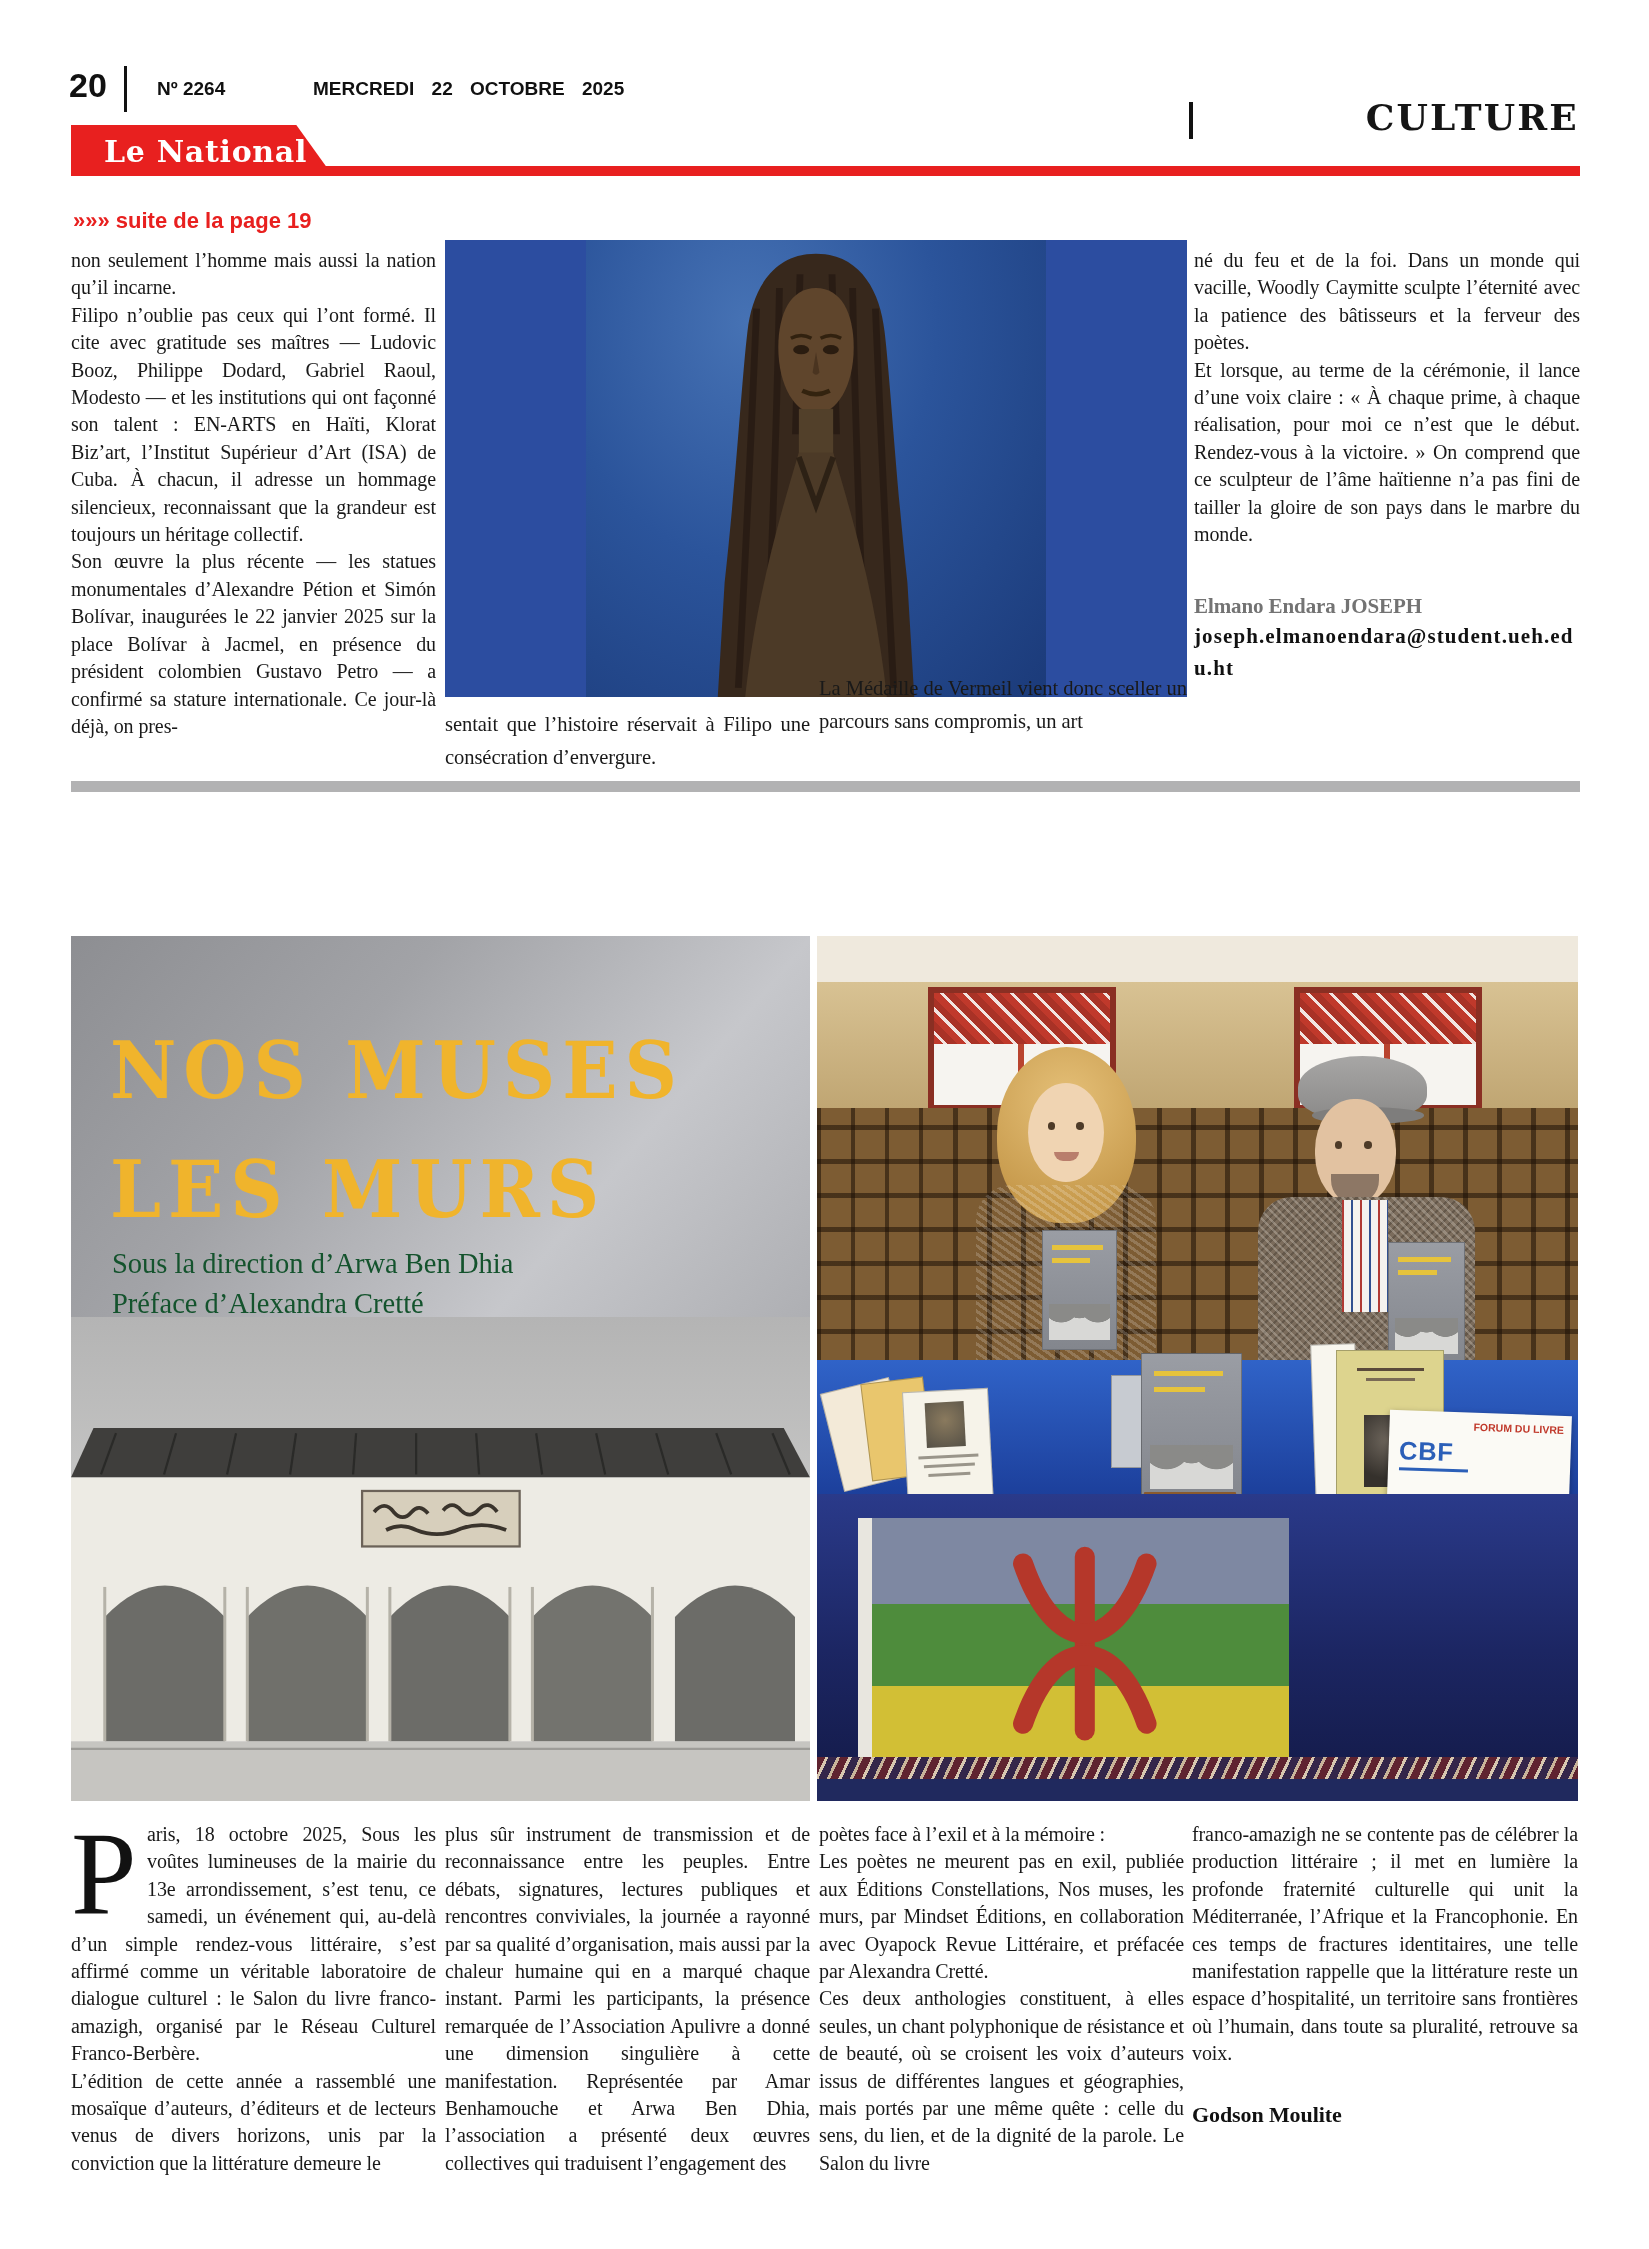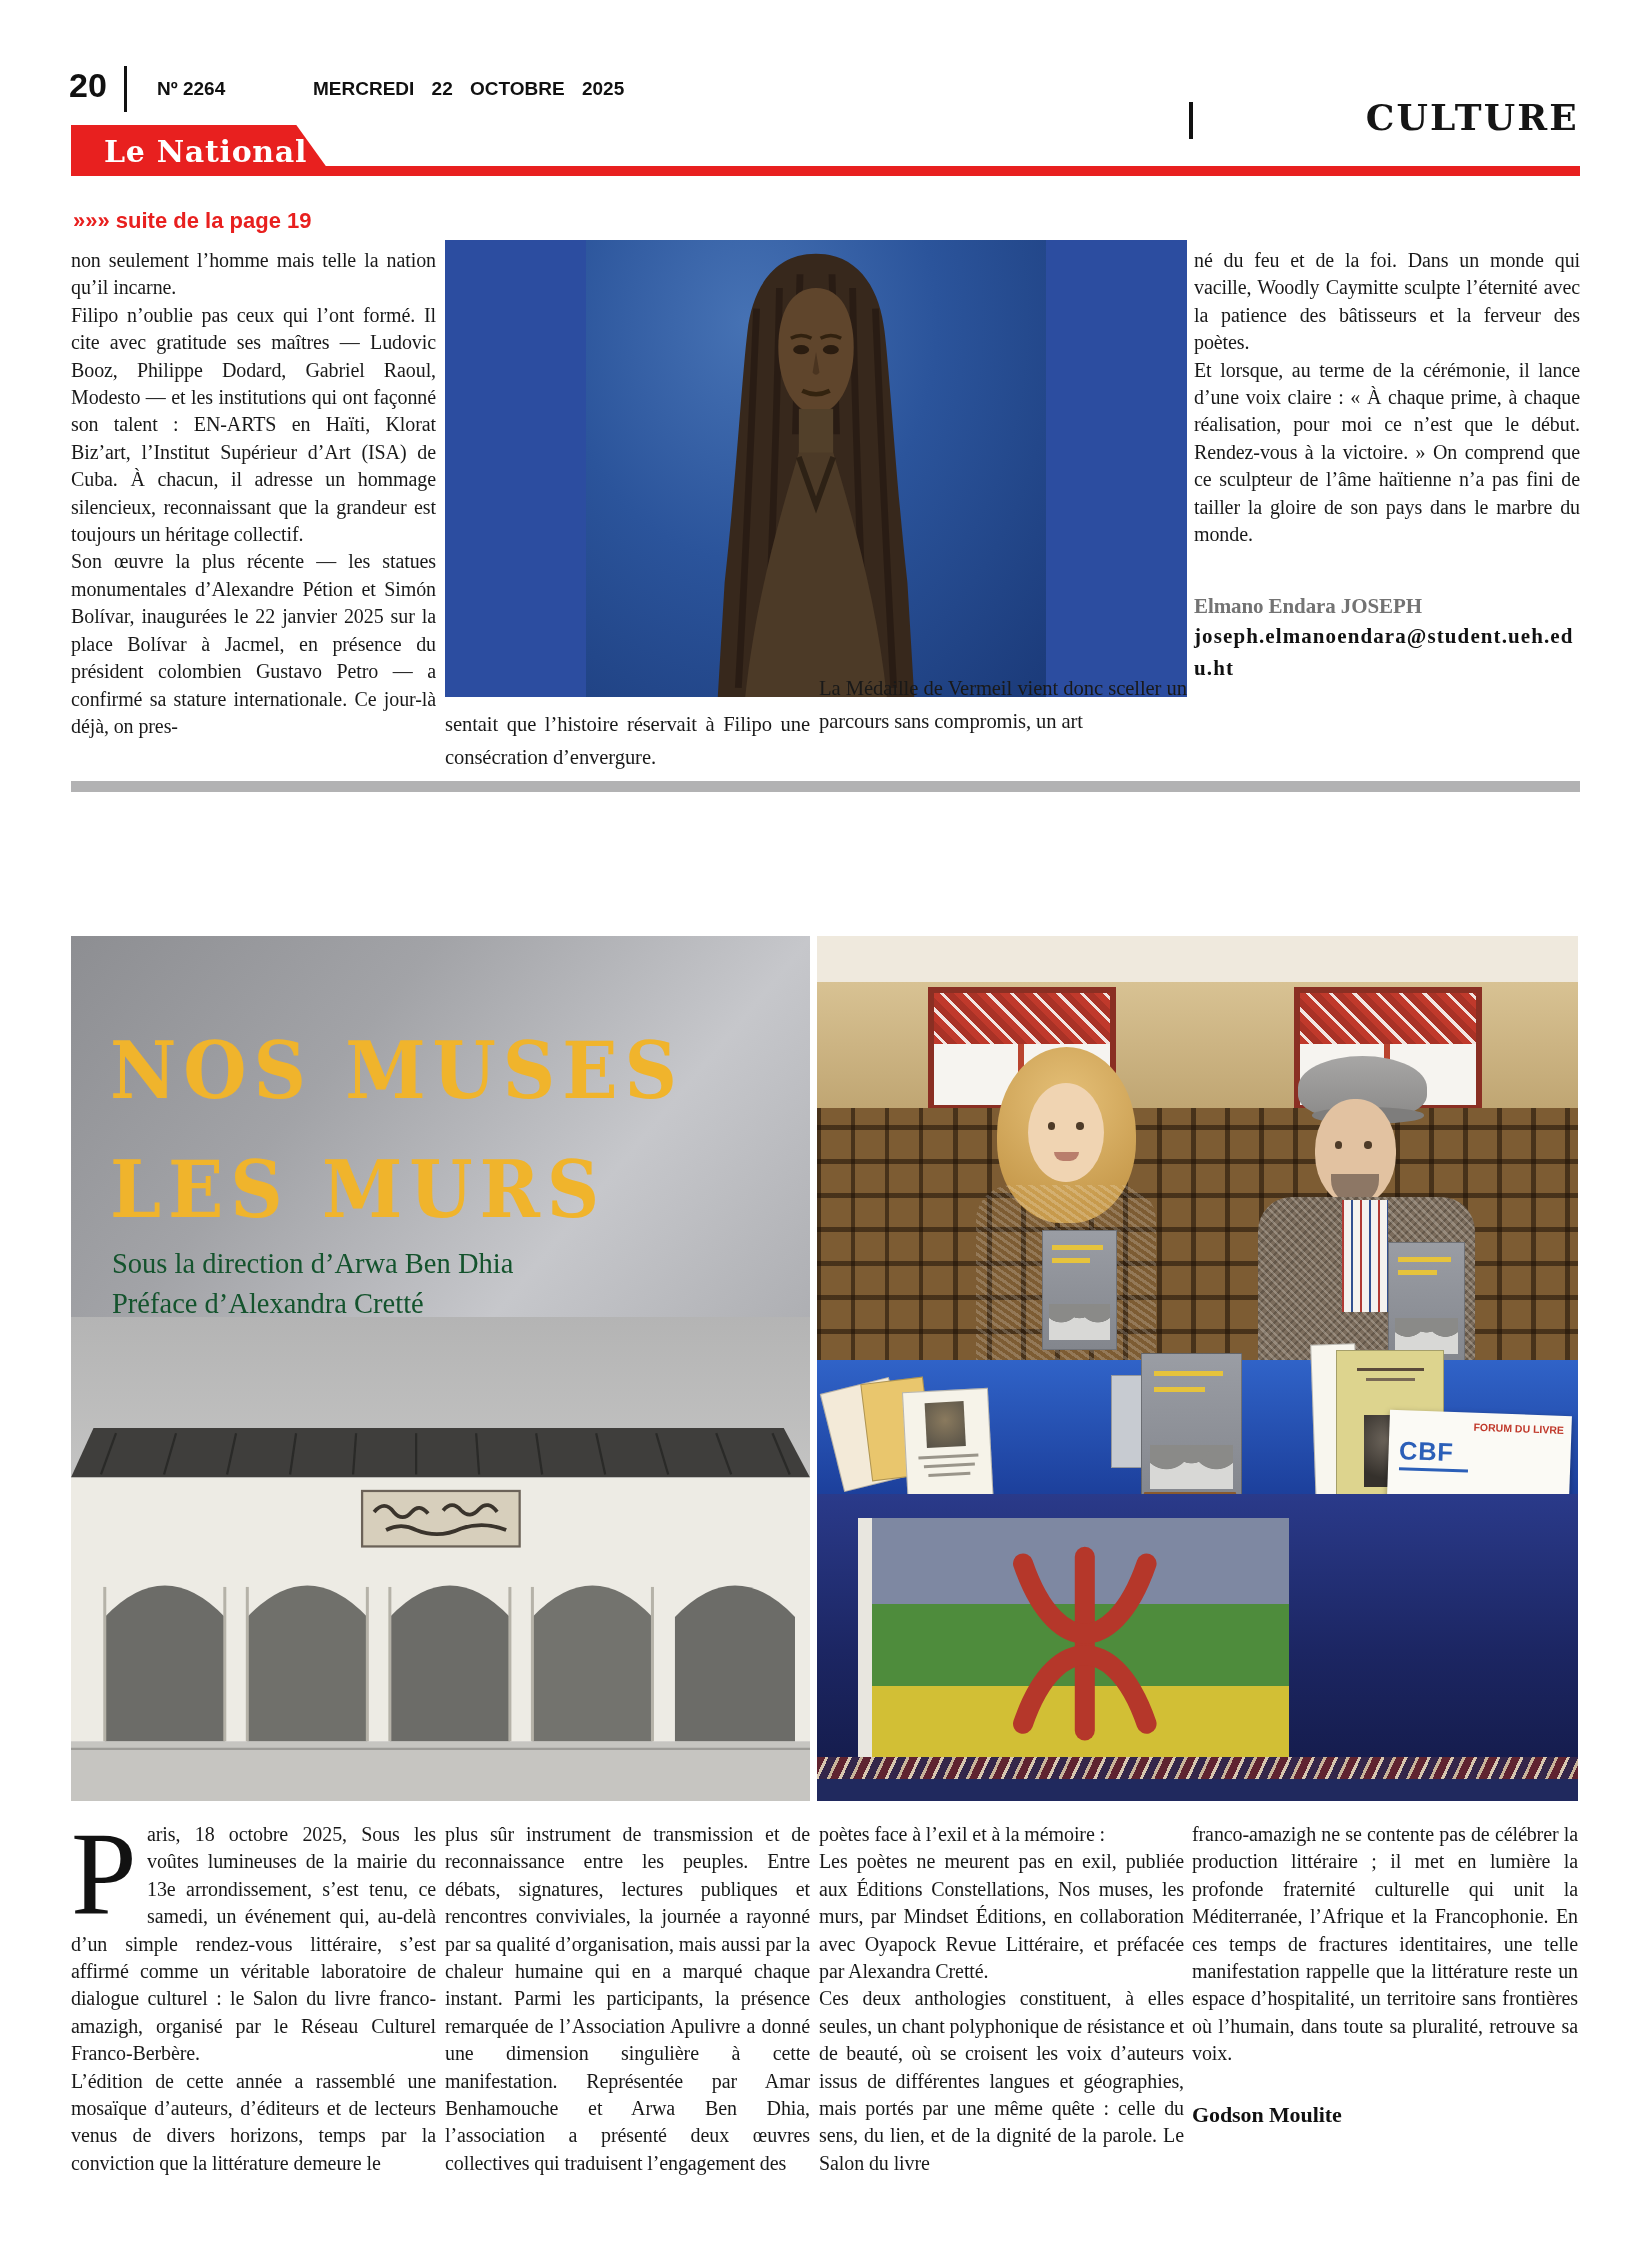--- a/index.html
+++ b/index.html
@@ -123,21 +123,21 @@
   <div class="abs date">MERCREDI 22 OCTOBRE 2025</div>
   <div class="abs culture-bar"></div>
   <div class="abs culture">CULTURE</div>
   <div class="abs masthead-strip"></div>
   <div class="abs masthead">
     <span class="masthead-label">Le National</span>
   </div>
   <div class="abs suite">»»» suite de la page  19</div>
 
   <div class="abs body-col" style="left:71px;top:247px;width:365px;">
-    <p>non seulement l’homme mais telle la nation qu’il incarne.</p>
+    <p>non seulement l’homme mais aussi la nation qu’il incarne.</p>
     <p>Filipo n’oublie pas ceux qui l’ont formé. Il cite avec gratitude ses maîtres — Ludovic Booz, Philippe Dodard, Gabriel Raoul, Modesto — et les institutions qui ont façonné son talent : EN-ARTS en Haïti, Klorat Biz’art, l’Institut Supérieur d’Art (ISA) de Cuba. À chacun, il adresse un hommage silencieux, reconnaissant que la grandeur est toujours un héritage collectif.</p>
     <p>Son œuvre la plus récente — les statues monumentales d’Alexandre Pétion et Simón Bolívar, inaugurées le 22 janvier 2025 sur la place Bolívar à Jacmel, en présence du président colombien Gustavo Petro — a confirmé sa stature internationale. Ce jour-là déjà, on pres-</p>
   </div>
 
   <div class="abs bust">
     <div class="bust-photo">
       <svg width="100%" height="100%" viewBox="0 0 300 400" preserveAspectRatio="xMidYMax meet">
         <path d="M150,12 C112,12 94,44 90,80 C85,122 80,210 70,300 L64,400 L236,400 L230,300 C220,210 215,122 210,80 C206,44 188,12 150,12 Z" fill="#37281c"></path>
         <g stroke="#231710" stroke-width="6" fill="none" opacity="0.65">
           <path d="M98,60 C94,150 90,250 82,392"></path>
@@ -328,21 +328,21 @@
             <path d="M26,228 C48,164 78,146 100,146 C122,146 152,164 174,228"></path>
           </g>
         </svg>
       </div>
       <div class="trim"></div>
     </div>
   </div>
 
   <div class="abs body-col" style="left:71px;top:1821px;width:365px;">
     <p><span class="dropcap">P</span><span>aris, 18 octobre 2025,  Sous les voûtes lumineuses de la mairie du 13e  arrondissement, s’est tenu, ce samedi, un événement qui, au-delà d’un simple rendez-vous littéraire, s’est affirmé comme un véritable laboratoire de dialogue culturel : le Salon du livre franco-amazigh,  organisé par le Réseau Culturel Franco-Berbère.</span></p>
-    <p>L’édition de cette année a rassemblé une mosaïque d’auteurs, d’éditeurs et de lecteurs venus de divers horizons, temps par la conviction que la littérature demeure le</p>
+    <p>L’édition de cette année a rassemblé une mosaïque d’auteurs, d’éditeurs et de lecteurs venus de divers horizons, unis par la conviction que la littérature demeure le</p>
   </div>
   <div class="abs body-col" style="left:445px;top:1821px;width:365px;">
     <p>plus sûr instrument de transmission et de reconnaissance entre les peuples. Entre débats, signatures, lectures publiques et rencontres conviviales, la journée a rayonné par sa qualité d’organisation, mais aussi par la chaleur humaine qui en a marqué chaque instant. Parmi les participants, la présence remarquée de l’Association Apulivre a donné une dimension singulière à cette manifestation. Représentée par Amar Benhamouche et Arwa Ben Dhia, l’association a présenté deux œuvres collectives qui traduisent l’engagement des</p>
   </div>
   <div class="abs body-col" style="left:819px;top:1821px;width:365px;">
     <p>poètes face à l’exil et à la mémoire :</p>
     <p>Les poètes ne meurent pas en exil, publiée aux Éditions Constellations, Nos muses, les murs, par Mindset Éditions, en collaboration avec Oyapock Revue Littéraire, et préfacée par Alexandra Cretté.</p>
     <p>Ces deux anthologies constituent, à elles seules, un chant polyphonique de résistance et de beauté, où se croisent les voix d’auteurs issus de différentes langues et géographies, mais portés par une même quête : celle du sens, du lien, et de la dignité de la parole. Le Salon du livre</p>
   </div>
   <div class="abs body-col" style="left:1192px;top:1821px;width:386px;">

